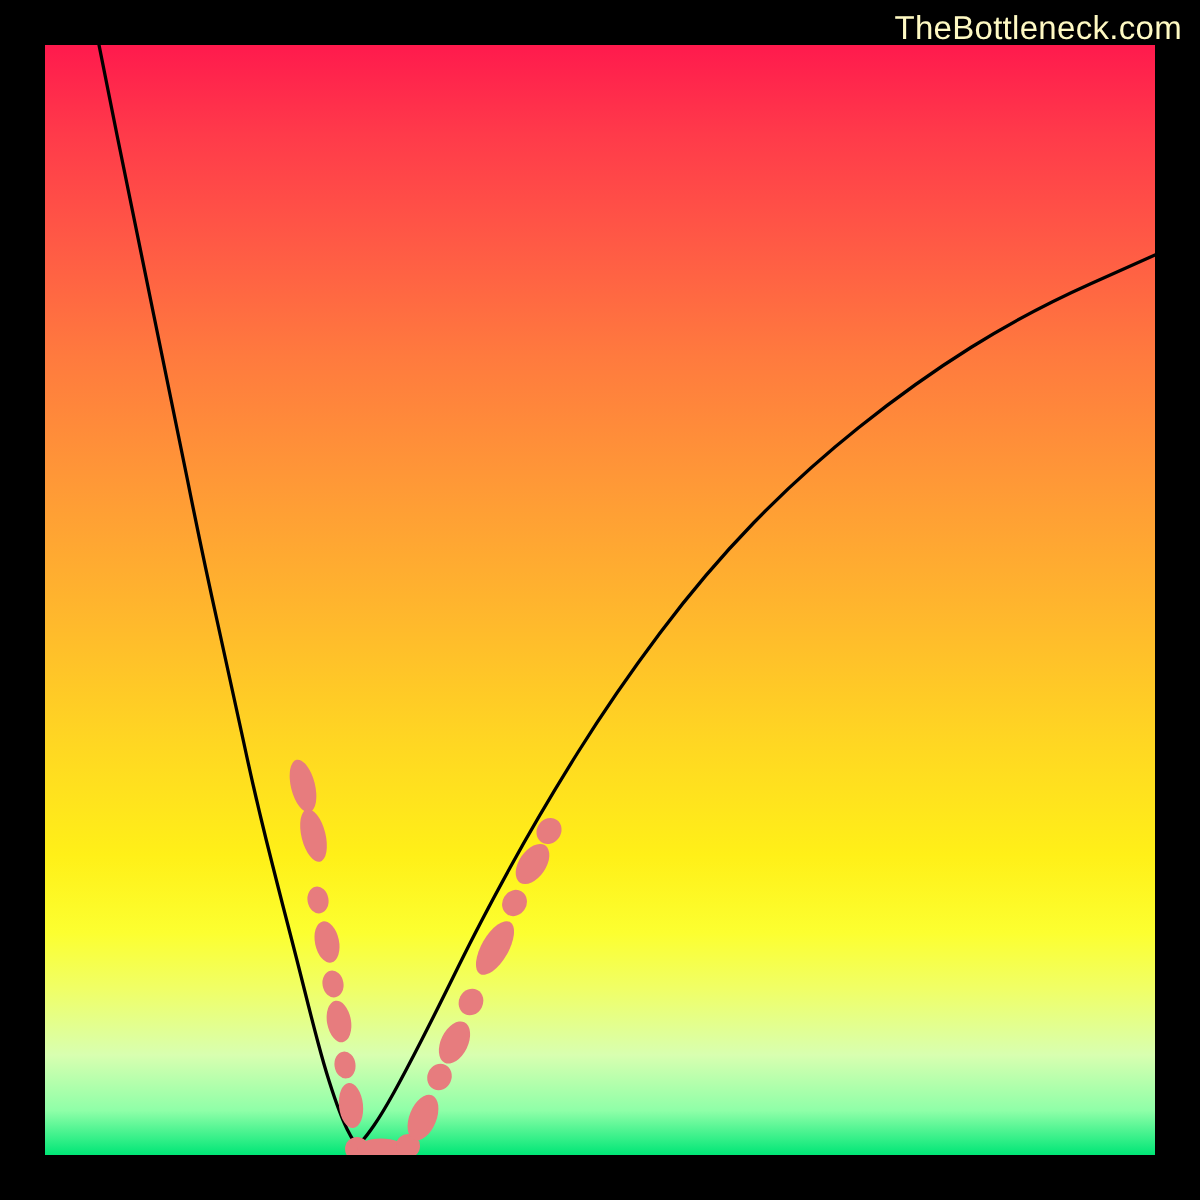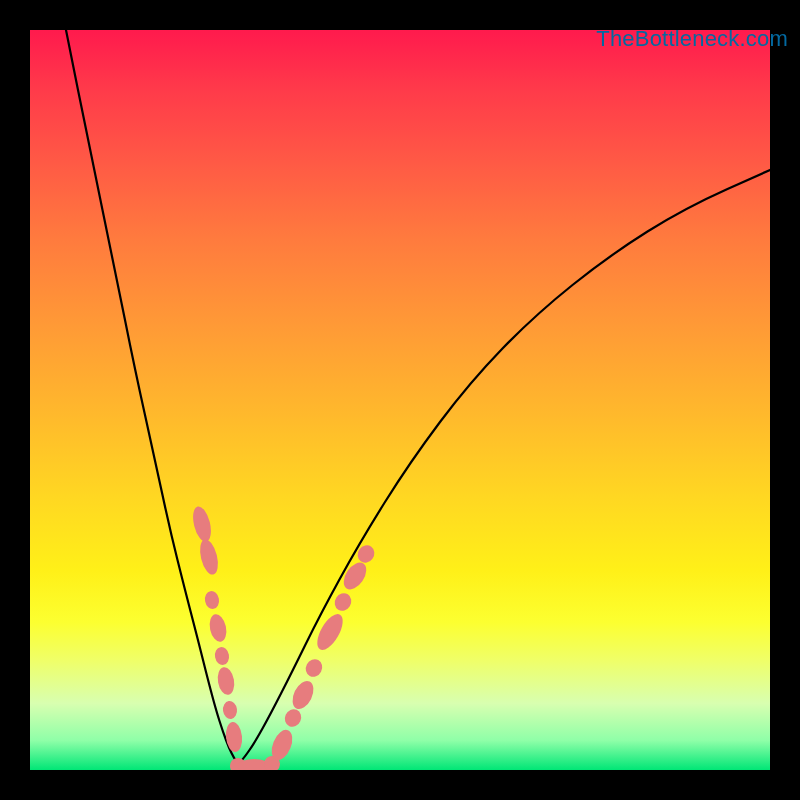--- a/index.html
+++ b/index.html
@@ -30,26 +30,25 @@
       #f0ff66 85%,
       #d8ffb0 91%,
       #8fffa8 96%,
       #00e676 100%
     );
   }
   .watermark {
     position: absolute;
     top: 6px;
     right: 12px;
-    color: #0369a1;
+    color: #fef9c3;
     font-size: 22px;
     font-weight: 500;
     letter-spacing: 0.2px;
     z-index: 10;
-    margin-top: 20px;
   }
   svg.plot {
     position: absolute;
     left: 0;
     top: 0;
     width: 740px;
     height: 740px;
   }
   .curve {
     fill: none;

